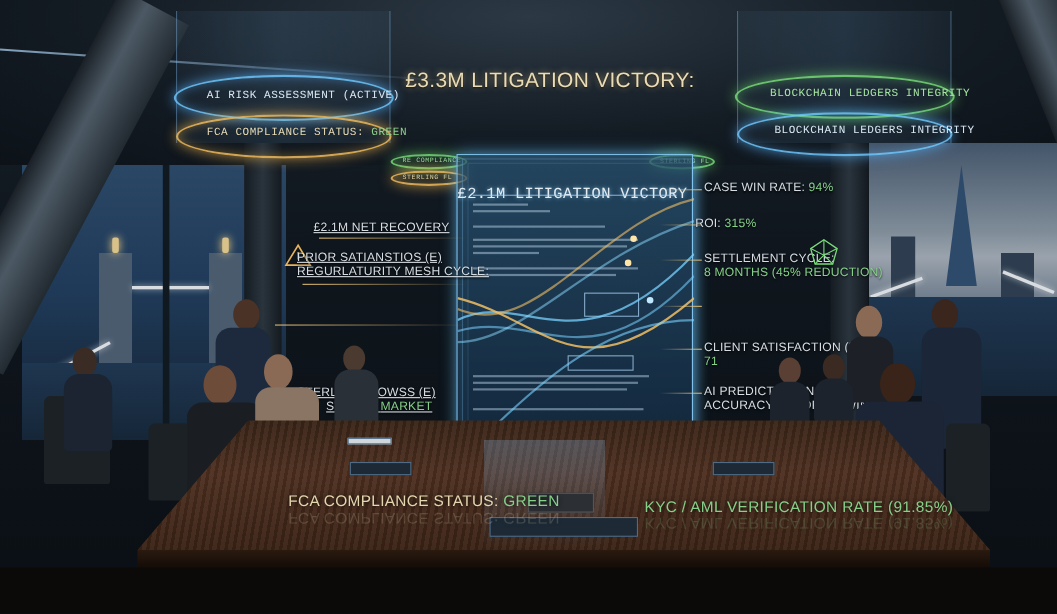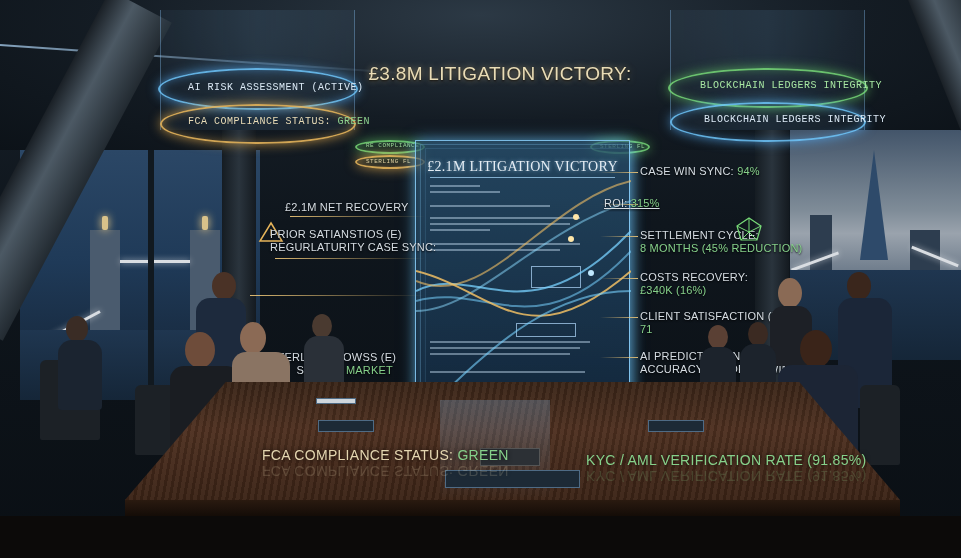--- a/index.html
+++ b/index.html
@@ -51,32 +51,32 @@
   
   .title { position: absolute; left: 330px; top: 62px; width: 340px; text-align: center;
     color: #e9dcb6; font-family: "Liberation Sans", sans-serif; font-size: 19px; line-height: 24px;
     letter-spacing: 0.3px; text-shadow: 0 0 6px rgba(255,220,150,0.55), 0 1px 2px #000; }
 
   
   .doc-stack { position: absolute; left: 415px; top: 140px; width: 225px; height: 270px; }
   .doc { position: absolute; border: 1px solid rgba(140,210,255,0.85);
     background: linear-gradient(180deg, rgba(40,80,110,0.55), rgba(20,45,70,0.55));
     box-shadow: 0 0 14px rgba(110,200,255,0.55); }
-  .doc-title { position: absolute; left: 0; top: 18px; width: 100%; text-align: center;
-    color: #e4ecf3; font-family: Liberation Serif, serif; font-size: 14px; letter-spacing: 0.3px;
+  .doc-title { position: absolute; left: 0; top: 28px; width: 100%; 
+    color: #e4ecf3; font-family: Liberation Mono, monospace; font-size: 14px; letter-spacing: 0.3px;
     text-shadow: 0 0 4px rgba(160,220,255,0.7); }
   .doc-rule { position: absolute; left: 14px; right: 14px; top: 36px; height: 1px; background: rgba(170,220,255,0.7); }
   .doc-line { position: absolute; left: 14px; height: 2px; background: rgba(200,225,245,0.45); }
   .doc-box { position: absolute; border: 1px solid rgba(180,220,255,0.7); }
 
   
   .kpi { position: absolute; font-family: "Liberation Sans", sans-serif; font-size: 11px; line-height: 13px;
     color: #d6dde3; letter-spacing: 0.2px; text-shadow: 0 1px 2px rgba(0,0,0,0.9); white-space: nowrap; }
   .kpi .v { color: #86d08a; }
-  .kpi-left { text-align: right; }
+  .kpi-left { text-align: right; text-decoration: underline; }
   .leader { position: absolute; height: 1px; background: linear-gradient(90deg, rgba(240,200,120,0.0), rgba(240,200,120,0.9)); }
   .leader-r { background: linear-gradient(90deg, rgba(240,200,120,0.9), rgba(240,200,120,0.0)); }
 
   
   .table-top { position: absolute; left: 125px; top: 382px; width: 775px; height: 118px;
     clip-path: polygon(13% 0, 87% 0, 100% 100%, 0 100%);
     background: linear-gradient(180deg, #3a2518 0%, #4e3020 40%, #3b2316 100%); }
   .table-grain { position: absolute; inset: 0;
     background: repeating-linear-gradient(100deg, rgba(0,0,0,0.12) 0 3px, rgba(255,255,255,0.03) 3px 7px); }
   .table-edge { position: absolute; left: 125px; top: 500px; width: 775px; height: 16px;
@@ -141,21 +141,21 @@
   <div class="ring-label" style="left:704px;top:114px;color:#dbe9f5;font-size:10px;">BLOCKCHAIN LEDGERS INTEGRITY</div>
 
   <div class="ring ring-green" style="left:355px;top:140px;width:70px;height:14px;"></div>
   <div class="ring-label" style="left:366px;top:142px;color:#9ad897;font-size:6px;">RE COMPLIANCE</div>
   <div class="ring ring-gold" style="left:355px;top:155px;width:70px;height:14px;"></div>
   <div class="ring-label" style="left:366px;top:158px;color:#e0cf9f;font-size:6px;">STERLING FL</div>
   <div class="ring ring-green" style="left:590px;top:140px;width:60px;height:14px;"></div>
   <div class="ring-label" style="left:600px;top:143px;color:#9ad897;font-size:6px;">STERLING FL</div>
 
   <div class="title">
-    <div>£3.8M LITIGATION VICTORY:</div>
+    <div>£3.3M LITIGATION VICTORY:</div>
   </div>
 
   <div class="doc-stack">
     <div class="doc" style="left:10px;top:8px;width:205px;height:258px;opacity:0.5;"></div>
     <div class="doc" style="left:5px;top:4px;width:210px;height:262px;opacity:0.7;"></div>
     <div class="doc" style="left:0;top:0;width:215px;height:266px;">
       <div class="doc-title">£2.1M LITIGATION VICTORY</div>
       <div class="doc-rule"></div>
       <div class="doc-line" style="top:44px;width:50px;"></div>
       <div class="doc-line" style="top:50px;width:70px;"></div>
@@ -189,56 +189,52 @@
     <span>£2.1M NET RECOVERY</span>
   </div>
   <div class="leader leader-r" style="left:290px;top:216px;width:135px;"></div>
 
   <svg style="position:absolute;left:258px;top:221px;" width="26" height="22">
     <polygon points="13,2 24,20 2,20" fill="none" stroke="#e6b45a" stroke-width="1.5"></polygon>
     <line x1="13" y1="8" x2="13" y2="15" stroke="#e6b45a" stroke-width="1.2"></line>
   </svg>
   <div class="kpi kpi-left" style="left:270px;top:228px;width:123px;">
     <div>PRIOR SATIANSTIOS (E)</div>
-    <div>REGURLATURITY CASE SYNC:</div>
+    <div>REGURLATURITY MESH CYCLE:</div>
   </div>
   <div class="leader leader-r" style="left:275px;top:258px;width:150px;"></div>
 
   <div class="leader leader-r" style="left:250px;top:295px;width:175px;"></div>
 
   <div class="kpi kpi-left" style="left:270px;top:351px;width:123px;">
     <div>STERLING FLOWSS (E)</div>
     <div><span>STATUS: </span><span class="v">MARKET</span></div>
   </div>
 
   <div class="leader" style="left:600px;top:172px;width:38px;"></div>
   <div class="kpi" style="left:640px;top:165px;">
-    <span>CASE WIN SYNC: </span><span class="v">94%</span>
+    <span>CASE WIN RATE: </span><span class="v">94%</span>
   </div>
   <div class="leader" style="left:600px;top:204px;width:38px;"></div>
-  <div class="kpi" style="left:604px;top:197px;text-decoration:underline;">
+  <div class="kpi" style="left:632px;top:197px;">
     <span>ROI: </span><span class="v">315%</span>
   </div>
   <div class="leader" style="left:600px;top:236px;width:38px;"></div>
   <div class="kpi" style="left:640px;top:229px;">
     <div>SETTLEMENT CYCLE:</div>
     <div class="v">8 MONTHS (45% REDUCTION)</div>
   </div>
   <svg style="position:absolute;left:735px;top:216px;" width="28" height="26">
     <polygon points="14,2 26,10 22,24 6,24 2,10" fill="none" stroke="#78dc78" stroke-width="1.2"></polygon>
     <polyline points="2,10 14,16 26,10" fill="none" stroke="#78dc78" stroke-width="1"></polyline>
     <line x1="14" y1="2" x2="14" y2="16" stroke="#78dc78" stroke-width="1"></line>
     <line x1="6" y1="24" x2="14" y2="16" stroke="#78dc78" stroke-width="1"></line>
     <line x1="22" y1="24" x2="14" y2="16" stroke="#78dc78" stroke-width="1"></line>
   </svg>
   <div class="leader" style="left:600px;top:278px;width:38px;"></div>
-  <div class="kpi" style="left:640px;top:271px;">
-    <div>COSTS RECOVERY:</div>
-    <div class="v">£340K (16%)</div>
-  </div>
   <div class="leader" style="left:600px;top:317px;width:38px;"></div>
   <div class="kpi" style="left:640px;top:310px;">
     <div>CLIENT SATISFACTION (NPS):</div>
     <div class="v">71</div>
   </div>
   <div class="leader" style="left:600px;top:357px;width:38px;"></div>
   <div class="kpi" style="left:640px;top:350px;">
     <div>AI PREDICTIVE ANALYTICS</div>
     <div><span>ACCURACY (PRIOR TO WIN): </span><span class="v">88%</span></div>
   </div>

